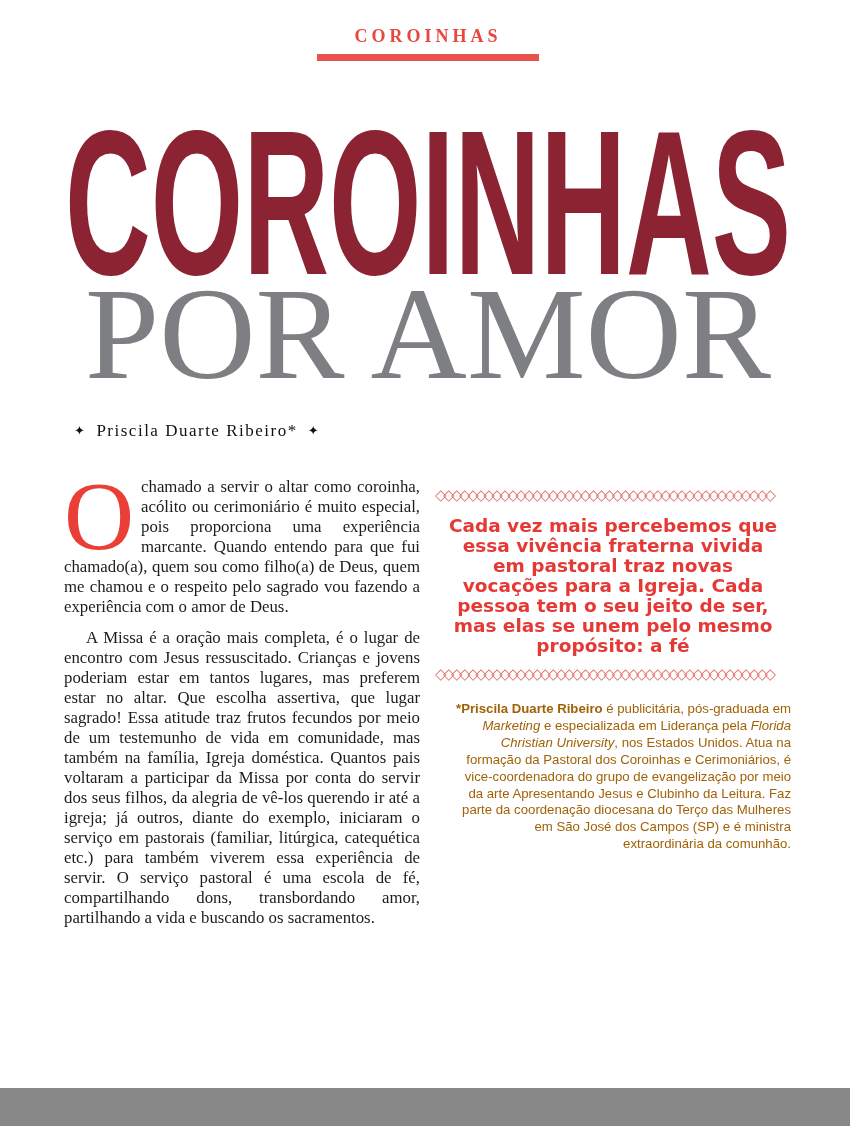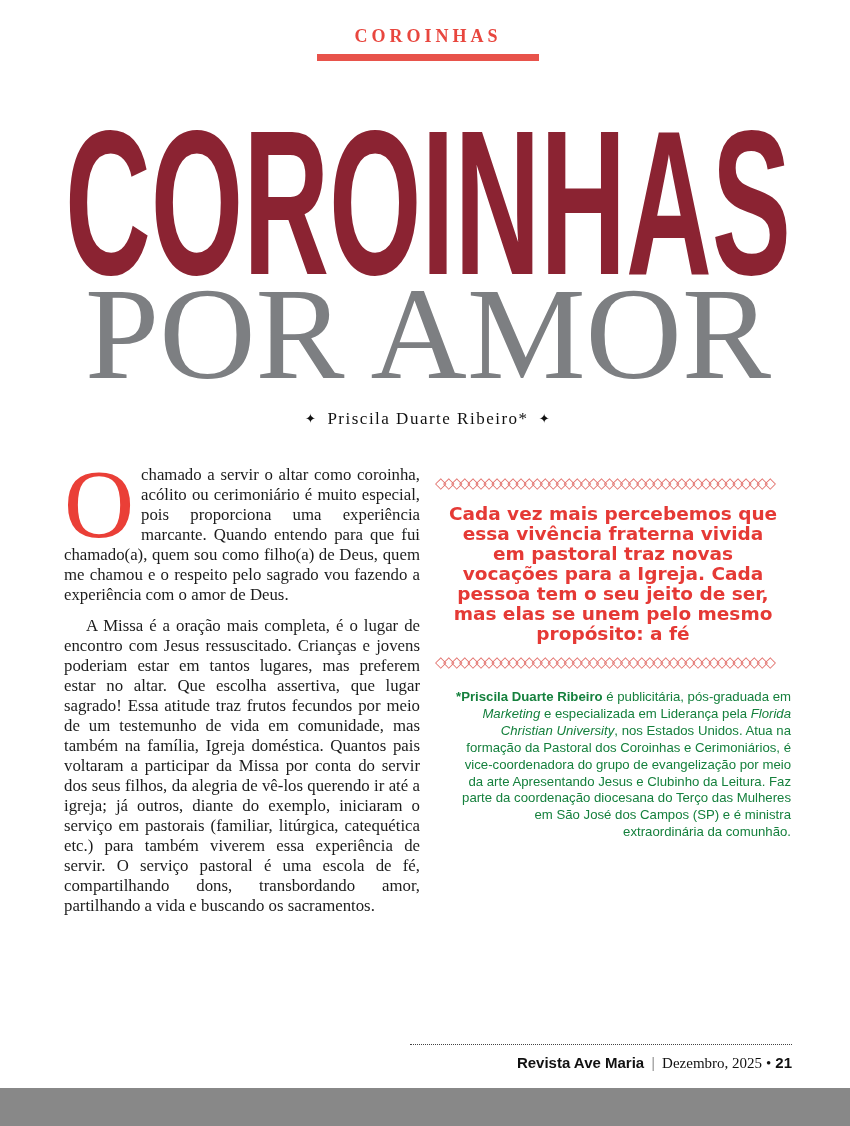--- a/index.html
+++ b/index.html
@@ -27,22 +27,22 @@
   .kicker-bar{
     width:222px;height:7px;
     background:#E8534B;
     margin:7px auto 0;
   }
   
   .title-svg{display:block;margin:60px auto 0;}
   .subtitle-svg{display:block;margin:3px auto 0;}
   
   .byline{
-    margin-top:26px;
-    text-align:center;
+    margin-top:38px;
+    text-align:left;
     font-size:17px;
     letter-spacing:1.5px;
     color:#111;
   }
   .byline .diamond{font-size:13px;color:#111;margin:0 10px;vertical-align:1px;}
   
   .columns{
     margin-top:36px;
     display:flex;
     gap:15px;
@@ -88,21 +88,21 @@
   }
   .after-quote{margin-top:16px !important;}
   .end-dot{color:#E8463E;font-size:16px;font-family:"DejaVu Sans",sans-serif;line-height:1;}
   
   .bio{
     margin:20px 0 0 18px;
     text-align:right;
     font-family:"Liberation Sans",sans-serif;
     font-size:13.2px;
     line-height:16.9px;
-    color:#15803d;
+    color:#a16207;
   }
   .bio .b{font-weight:bold;}
   .bio .i{font-style:italic;}
   
   .footer{
     position:absolute;
     right:58px;bottom:16px;
     width:382px;
     border-top:1px dotted #444;
     padding-top:9px;
@@ -153,17 +153,14 @@
       <div class="chain">◇◇◇◇◇◇◇◇◇◇◇◇◇◇◇◇◇◇◇◇◇◇◇◇◇◇◇◇◇◇◇◇◇◇◇◇◇◇◇◇◇◇</div>
 
 
       <div class="bio">
         <span class="b">*Priscila Duarte Ribeiro</span><span> é publicitária, pós-graduada em </span><span class="i">Marketing</span><span> e especializada em Liderança pela </span><span class="i">Florida Christian University</span><span>, nos Estados Unidos. Atua na formação da Pastoral dos Coroinhas e Cerimoniários, é vice-coordenadora do grupo de evangelização por meio da arte Apresentando Jesus e Clubinho da Leitura. Faz parte da coordenação diocesana do Terço das Mulheres em São José dos Campos (SP) e é ministra extraordinária da comunhão.</span>
       </div>
     </div>
 
   </div>
 
-  <div class="footer">
-    <span class="mag">Revista Ave Maria</span><span class="sep">|</span><span class="issue">Dezembro, 2025</span><span class="bullet">•</span><span class="pagenum">21</span>
-  </div>
 
 </div>
 
 </body></html>

